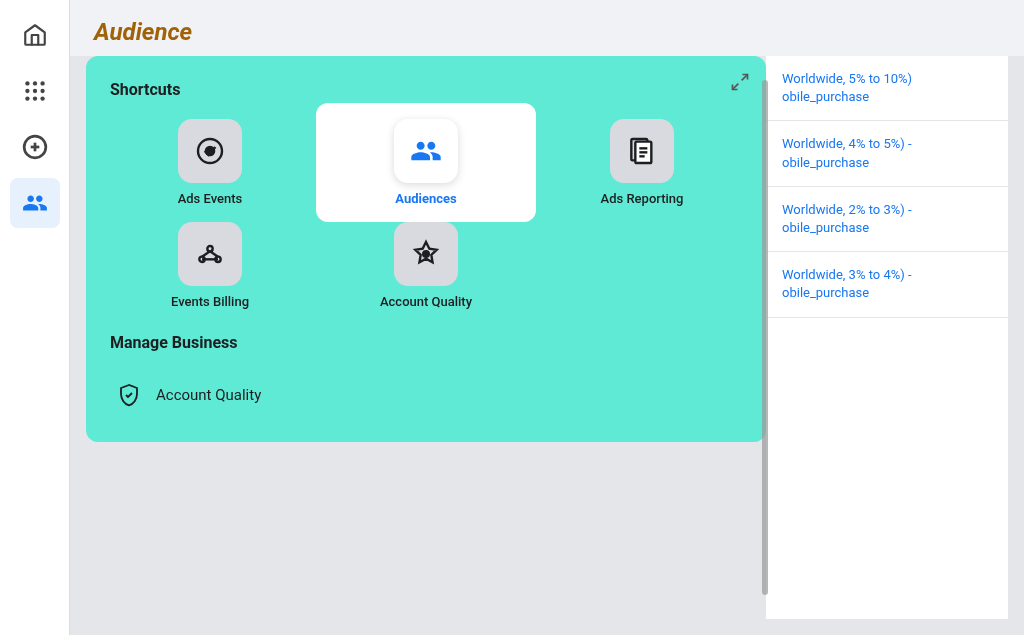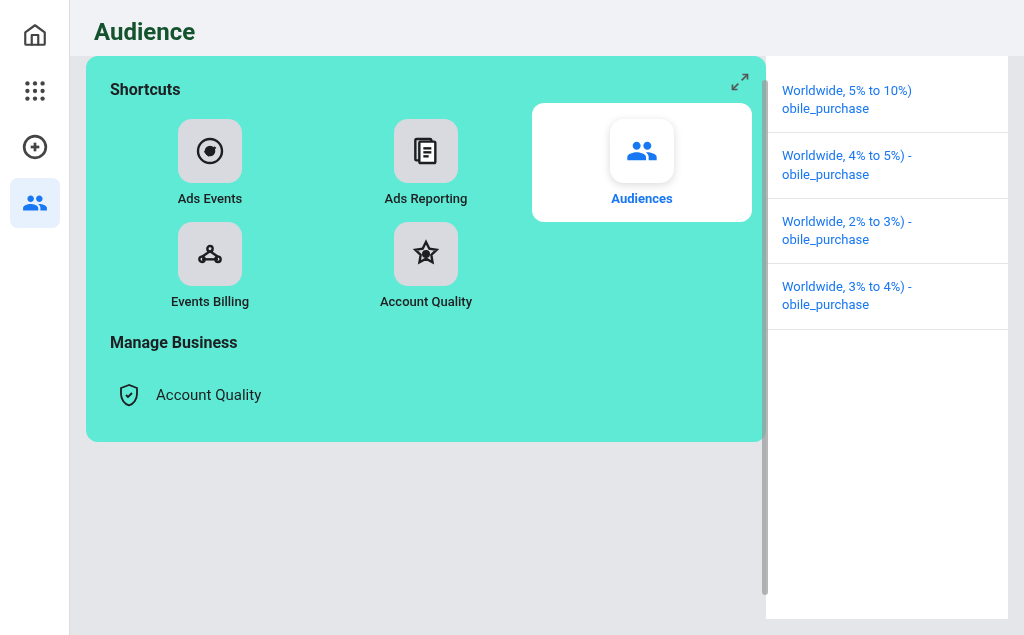--- a/index.html
+++ b/index.html
@@ -51,21 +51,22 @@
       overflow: hidden;
     }
 
     .header {
       padding: 18px 24px 10px 24px;
       background: #f0f2f5;
     }
     .header h1 {
       font-size: 24px;
       font-weight: 700;
-      color: #14532d;
+      color: #a16207;
+      font-style: italic;
     }
 
     .content-area {
       display: flex;
       flex: 1;
       overflow: hidden;
       padding: 0 16px 16px 16px;
       gap: 0;
     }
 
@@ -184,21 +185,21 @@
     
     .right-panel {
       flex: 1;
       background: #fff;
       overflow: hidden;
       display: flex;
       flex-direction: column;
     }
 
     .right-panel-content {
-      padding: 12px 0;
+      padding: 0 0;
     }
 
     .right-panel-item {
       padding: 14px 16px;
       border-bottom: 1px solid #e4e6ea;
       cursor: pointer;
     }
 
     .right-panel-text {
       font-size: 13px;
@@ -285,40 +286,40 @@
             <div class="shortcut-icon-box">
               <svg viewBox="0 0 24 24" fill="none" stroke="currentColor" stroke-width="1.8">
                 <circle cx="12" cy="12" r="9"></circle>
                 <polyline points="8 12 11 15 16 9"></polyline>
                 <circle cx="12" cy="12" r="4" fill="currentColor" stroke="none"></circle>
               </svg>
             </div>
             <span class="shortcut-label">Ads Events</span>
           </div>
 
+          <div class="shortcut-item active">
+            <div class="shortcut-icon-box">
+              <svg viewBox="0 0 24 24" fill="#1877f2" width="36" height="36">
+                <path d="M16 11c1.66 0 2.99-1.34 2.99-3S17.66 5 16 5c-1.66 0-3 1.34-3 3s1.34 3 3 3zm-8 0c1.66 0 2.99-1.34 2.99-3S9.66 5 8 5C6.34 5 5 6.34 5 8s1.34 3 3 3zm0 2c-2.33 0-7 1.17-7 3.5V19h14v-2.5c0-2.33-4.67-3.5-7-3.5zm8 0c-.29 0-.62.02-.97.05 1.16.84 1.97 1.97 1.97 3.45V19h6v-2.5c0-2.33-4.67-3.5-7-3.5z"></path>
+              </svg>
+            </div>
+            <span class="shortcut-label">Audiences</span>
+          </div>
+
           <div class="shortcut-item">
             <div class="shortcut-icon-box">
               <svg viewBox="0 0 24 24" fill="none" stroke="currentColor" stroke-width="1.8">
                 <rect x="4" y="3" width="12" height="16" rx="1"></rect>
                 <rect x="7" y="5" width="12" height="16" rx="1" fill="white" stroke="currentColor"></rect>
                 <line x1="10" y1="10" x2="16" y2="10"></line>
                 <line x1="10" y1="13" x2="16" y2="13"></line>
                 <line x1="10" y1="16" x2="14" y2="16"></line>
               </svg>
             </div>
             <span class="shortcut-label">Ads Reporting</span>
-          </div>
-
-          <div class="shortcut-item active">
-            <div class="shortcut-icon-box">
-              <svg viewBox="0 0 24 24" fill="#1877f2" width="36" height="36">
-                <path d="M16 11c1.66 0 2.99-1.34 2.99-3S17.66 5 16 5c-1.66 0-3 1.34-3 3s1.34 3 3 3zm-8 0c1.66 0 2.99-1.34 2.99-3S9.66 5 8 5C6.34 5 5 6.34 5 8s1.34 3 3 3zm0 2c-2.33 0-7 1.17-7 3.5V19h14v-2.5c0-2.33-4.67-3.5-7-3.5zm8 0c-.29 0-.62.02-.97.05 1.16.84 1.97 1.97 1.97 3.45V19h6v-2.5c0-2.33-4.67-3.5-7-3.5z"></path>
-              </svg>
-            </div>
-            <span class="shortcut-label">Audiences</span>
           </div>
 
           <div class="shortcut-item">
             <div class="shortcut-icon-box">
               <svg viewBox="0 0 24 24" fill="none" stroke="currentColor" stroke-width="1.8">
                 <circle cx="12" cy="8" r="2"></circle>
                 <circle cx="6" cy="16" r="2"></circle>
                 <circle cx="18" cy="16" r="2"></circle>
                 <line x1="12" y1="10" x2="6" y2="14"></line>
                 <line x1="12" y1="10" x2="18" y2="14"></line>

